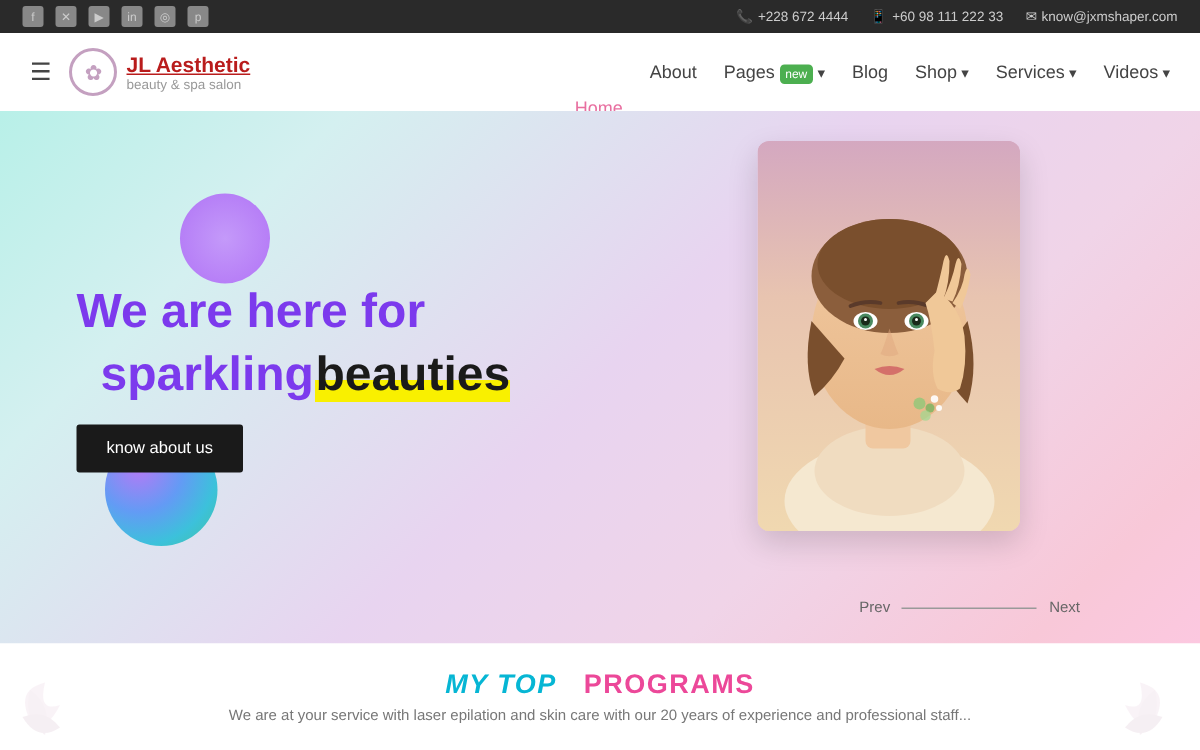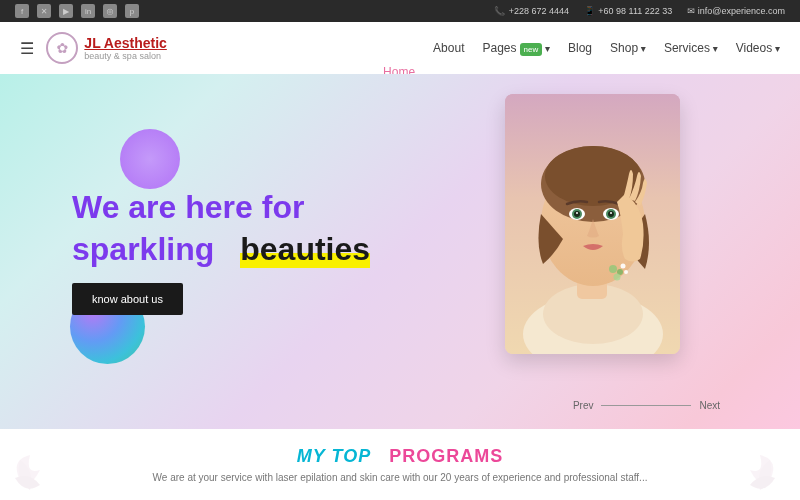--- a/index.html
+++ b/index.html
@@ -94,42 +94,43 @@
       width: 30px; height: 30px;
       background: radial-gradient(circle, #f9a8d4, #ec4899);
       border-radius: 50%;
       bottom: 80px; right: 195px;
       opacity: 0.7;
     }
 
     .hero-content {
       position: relative;
       z-index: 2;
-      padding-left: 72px;
+      padding-left: 51px;
       max-width: 440px;
     }
     .hero-content h1 {
       font-size: 32px;
       font-weight: 700;
       color: #7c3aed;
       line-height: 1.2;
       margin-bottom: 5px;
     }
     .hero-content h1 .highlight-line {
       display: block;
       color: #7c3aed;
     }
     .hero-content .sparkling-line {
       font-size: 32px;
       font-weight: 700;
       color: #7c3aed;
       display: flex;
       align-items: center;
-      gap: 26px;
+      gap: 1px;
       margin-bottom: 15px;
+      margin-left: 16px;
     }
     .hero-content .sparkling-line .beauties {
       color: #1a1a1a;
       font-weight: 800;
       background: linear-gradient(180deg, transparent 60%, #f9f000 60%);
     }
     .hero-desc {
       font-size: 11px;
       color: #555;
       line-height: 1.6;
@@ -250,21 +251,21 @@
     <span>
       <span>📞</span>
       <span>+228 672 4444</span>
     </span>
     <span>
       <span>📱</span>
       <span>+60 98 111 222 33</span>
     </span>
     <span>
       <span>✉</span>
-      <span>info@experience.com</span>
+      <span>know@jxmshaper.com</span>
     </span>
   </div>
 </div>
 
 <div class="header">
   <div class="header-left">
     <span class="hamburger">☰</span>
     <div class="logo">
       <div class="logo-icon">✿</div>
       <div class="logo-text">

